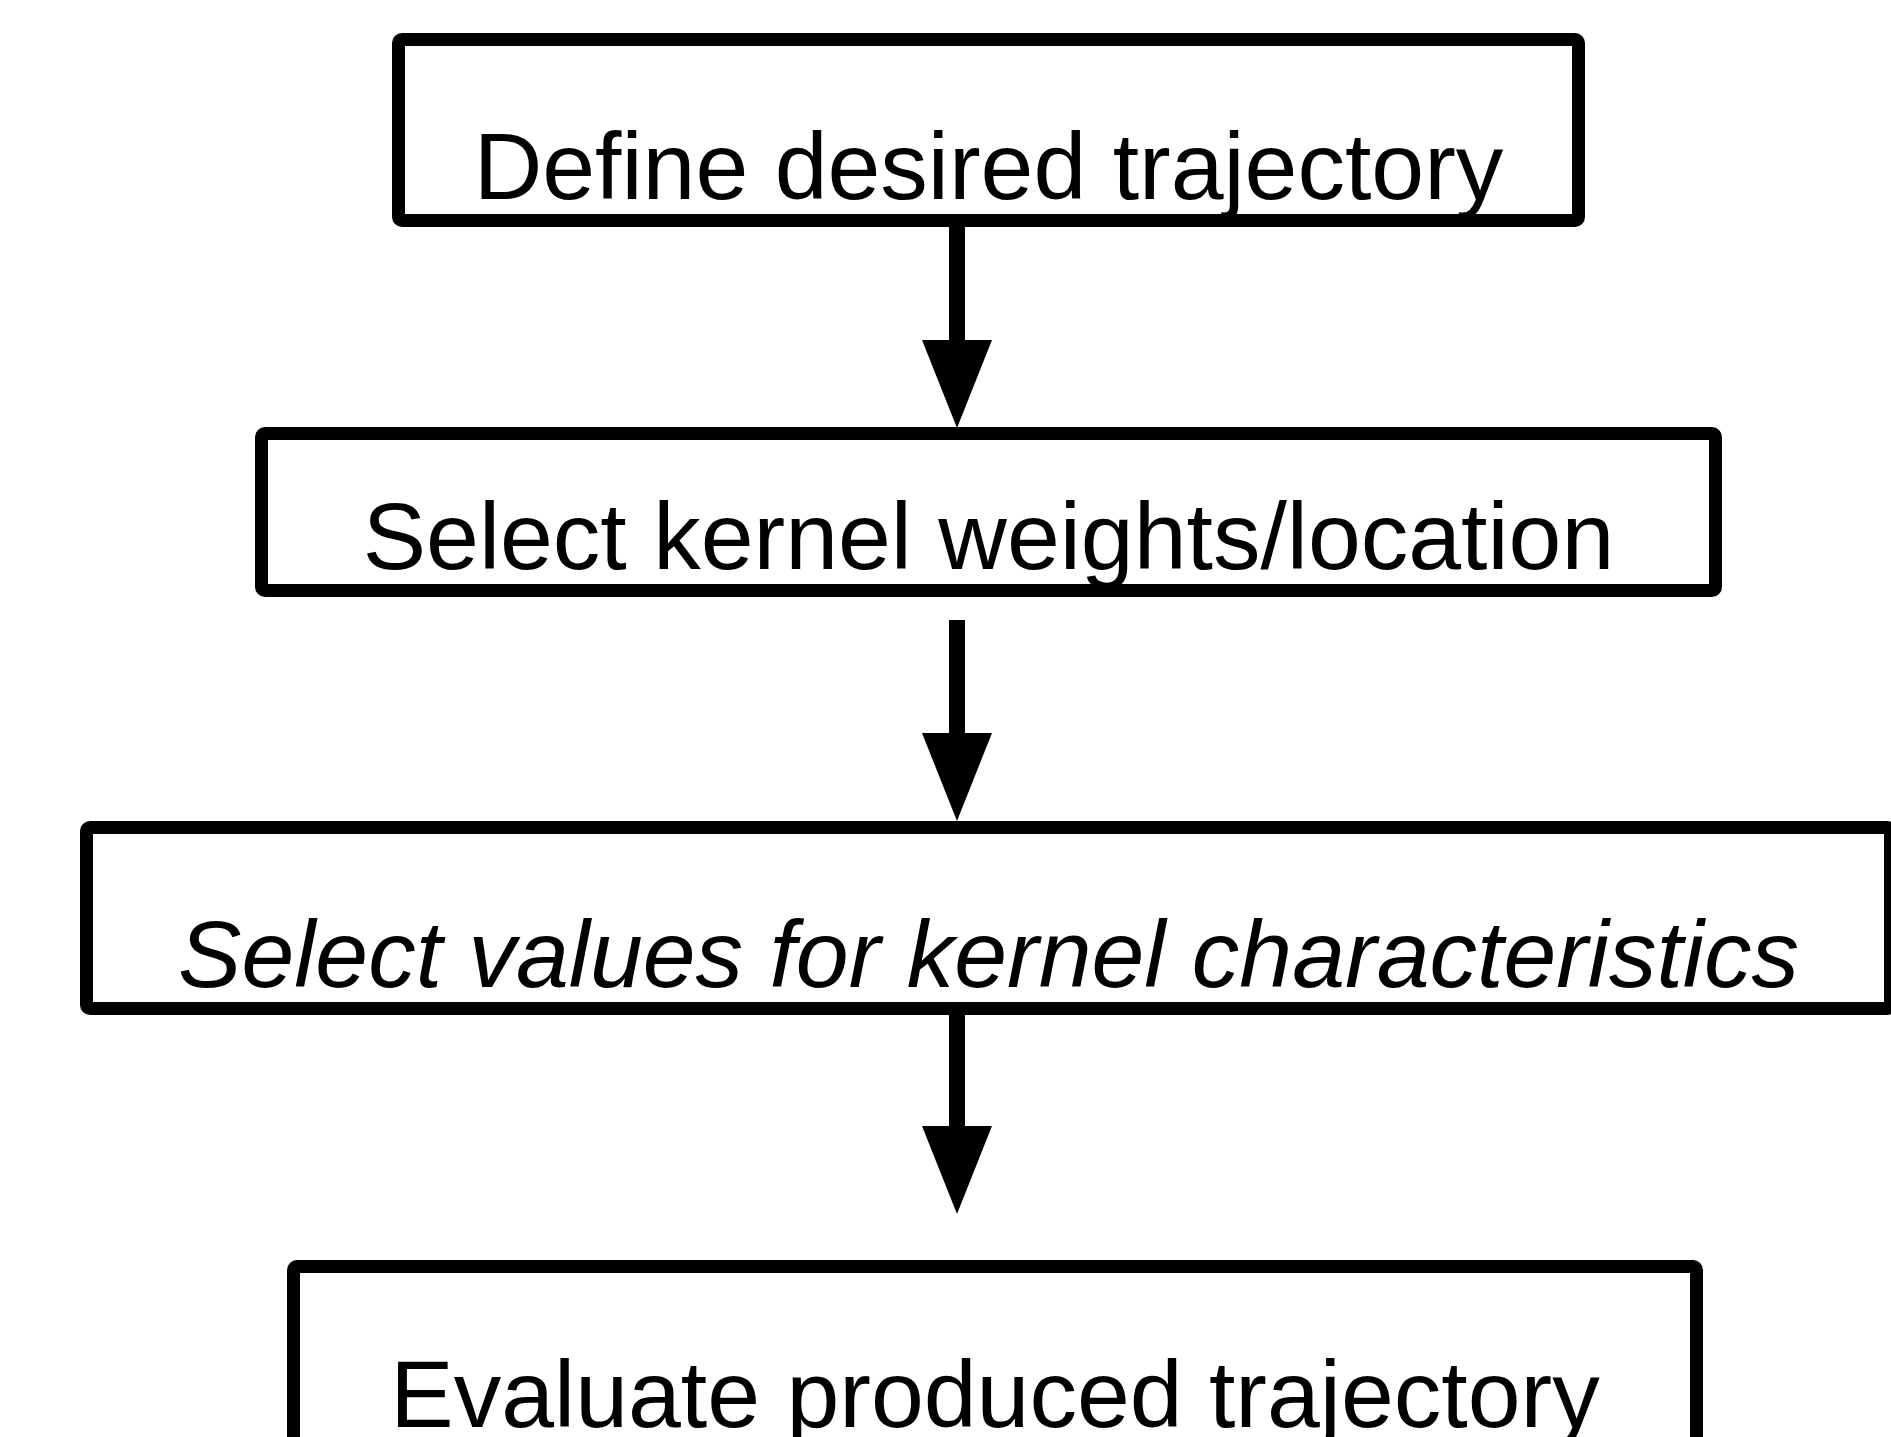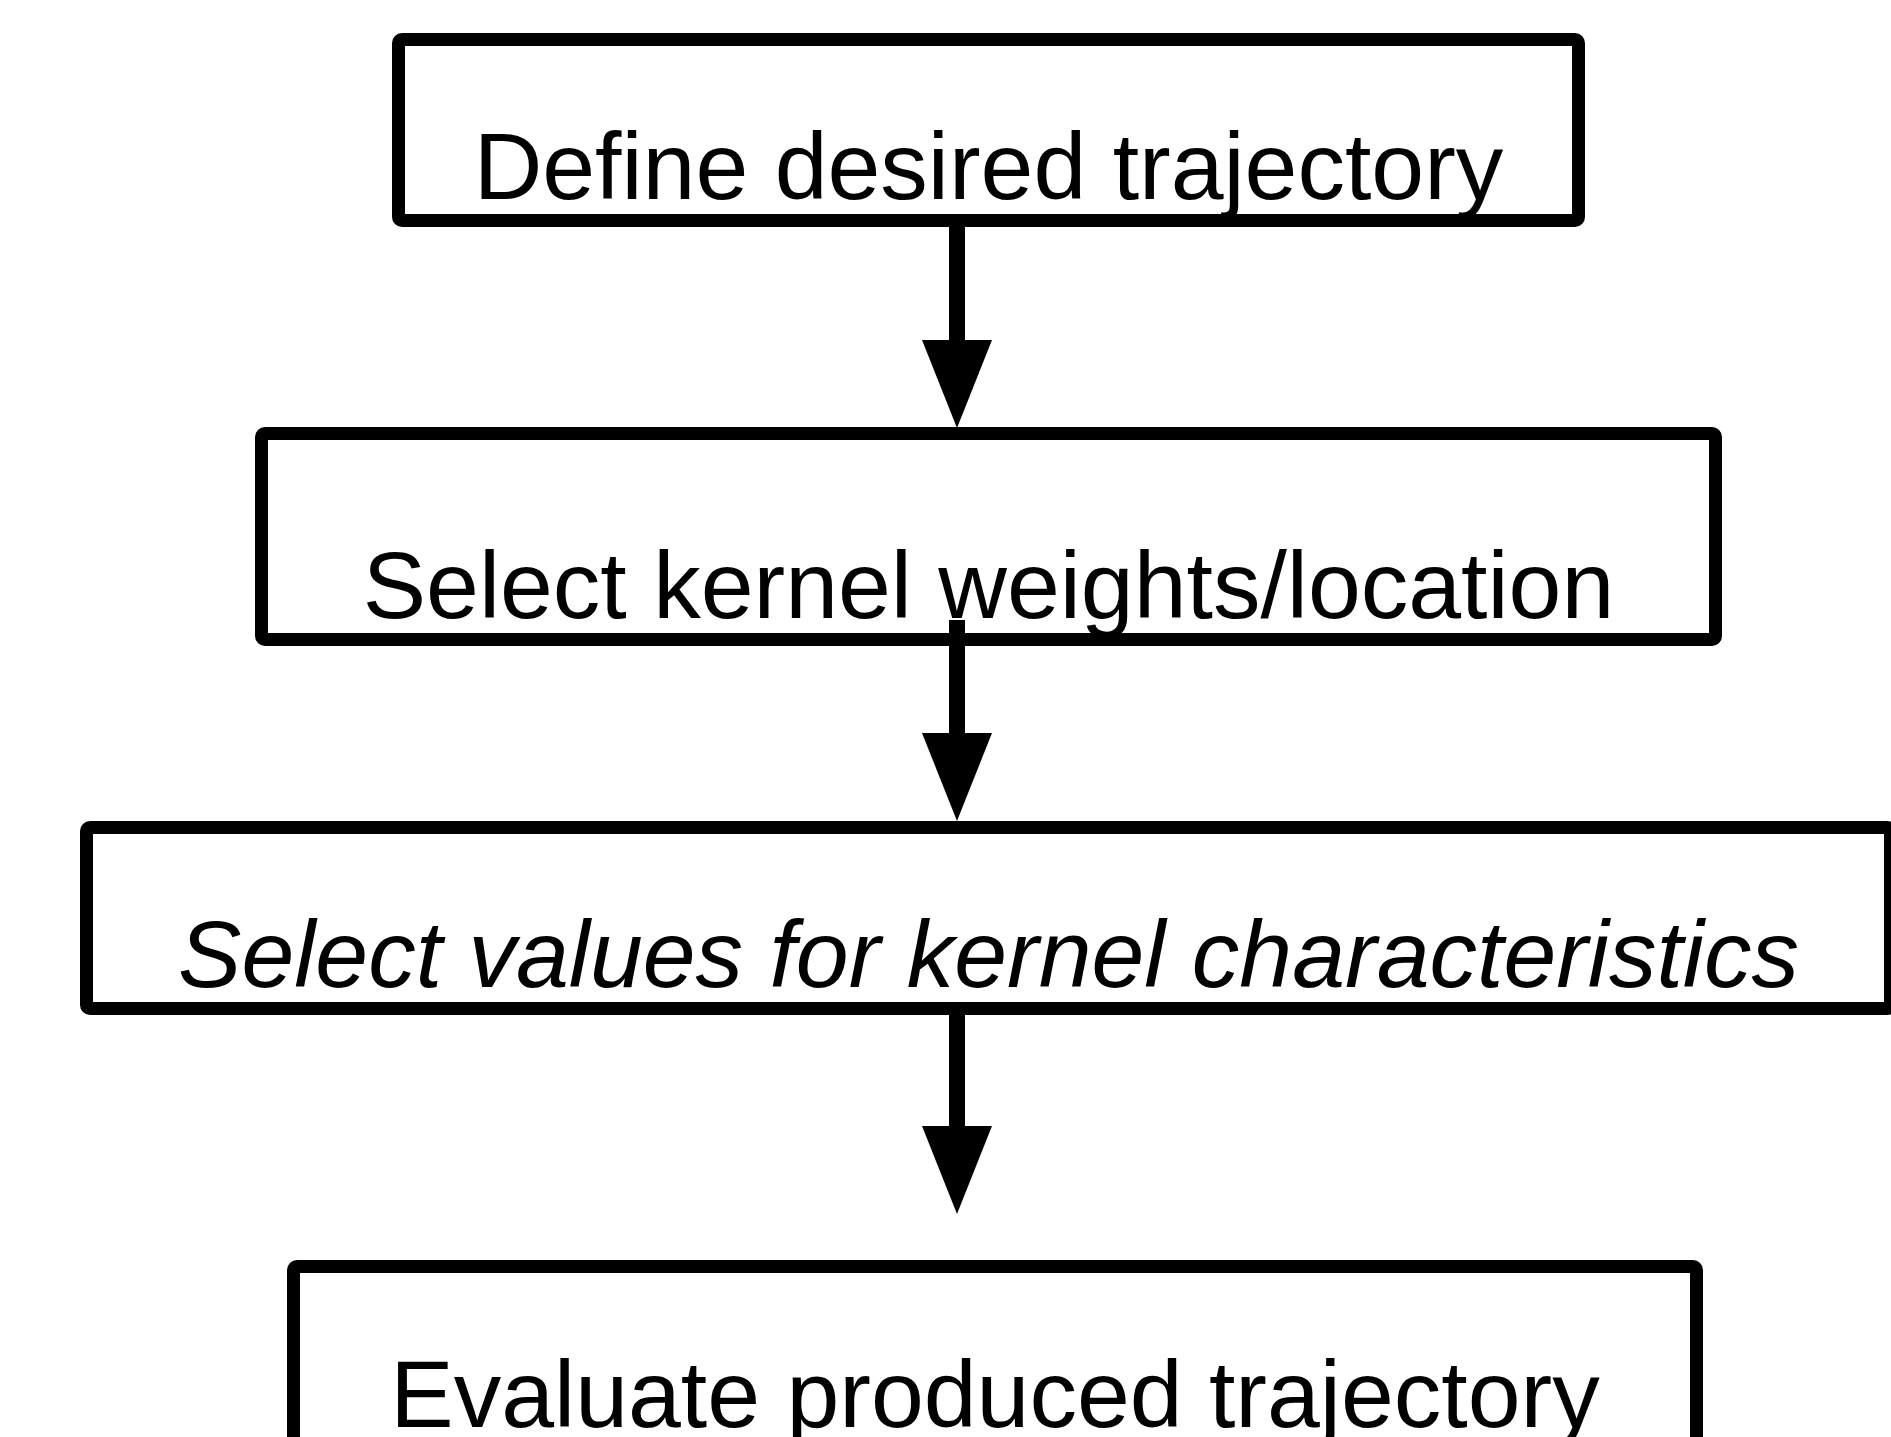--- a/index.html
+++ b/index.html
@@ -27,21 +27,21 @@
     margin-left: 32px;
   }
   .node-label {
     font-size: 95px;
     line-height: 1;
     color: #000000;
     white-space: nowrap;
     letter-spacing: 0;
   }
   .node1 { left: 360px; top: 33px;   width: 1193px; height: 194px; }
-  .node2 { left: 223px; top: 427px;  width: 1467px; height: 219px; }
+  .node2 { left: 223px; top: 427px;  width: 1467px; height: 170px; }
   .node3 { left: 48px;  top: 821px;  width: 1817px; height: 194px; font-style: italic; }
   .node4 { left: 255px; top: 1260px; width: 1416px; height: 195px; }
 
   .arrow {
     position: absolute;
     width: 70px;
     height: 201px;
     left: 922px;
   }
   .a1 { top: 227px; }

